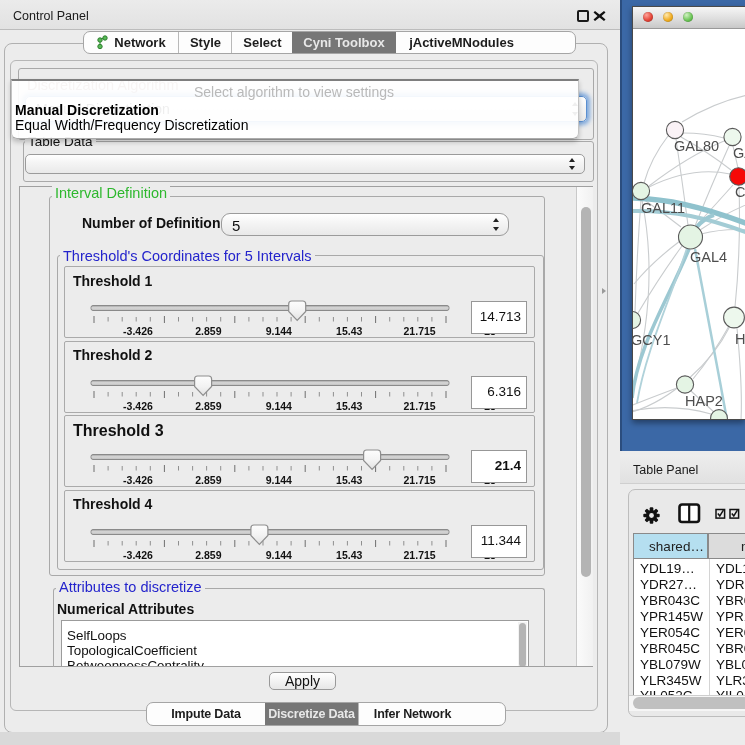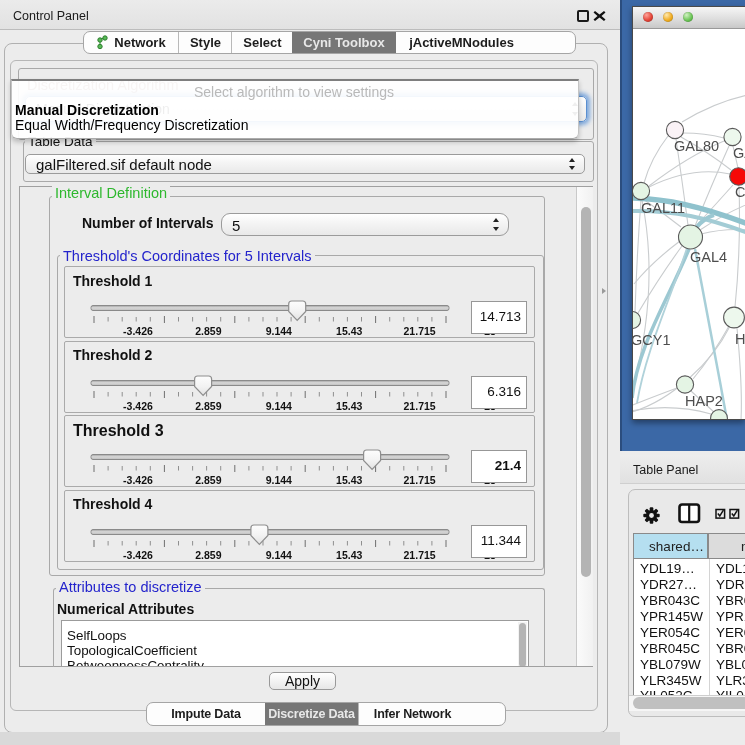--- a/index.html
+++ b/index.html
@@ -56,33 +56,32 @@
 <div class="gt" style="left:24px;top:78px;color:#8d675c;">Discretization Algorithm</div>
 <div class="combo" style="left:25px;top:96px;width:562px;height:26px;border-color:#5a8fd0;box-shadow:0 0 4px 2.5px rgba(90,145,215,.75);">
  <span class="ct" style="font-size:14px;">Manual Discretization</span>
  <span class="arr au" style="right:8px;top:5px;"></span>
  <span class="arr ad" style="right:8px;bottom:5px;"></span>
 </div>
 
 <div class="gb" style="left:23px;top:141px;width:569px;height:39px;"></div>
 <div class="gt" style="left:25px;top:135px;color:#111;font-size:13.5px;">Table Data</div>
 <div class="combo" style="left:25px;top:154px;width:560px;height:20px;">
- <span class="ct">galFiltered.sif default node</span>
  <span class="arr au" style="right:9px;top:3px;"></span>
  <span class="arr ad" style="right:9px;bottom:3px;"></span>
 </div>
 
 <div class="abs" style="left:19px;top:186px;width:574px;height:481px;border:1px solid #a0a0a0;box-sizing:border-box;background:#ececec;"></div>
 
 <div class="abs" style="left:576px;top:187px;width:16px;height:479px;background:linear-gradient(90deg,#fbfbfb,#f1f1f1);border-left:1px solid #c9c9c9;"></div>
 <div class="abs" style="left:581px;top:207px;width:10px;height:370px;background:#b4b4b4;border-radius:5px;"></div>
 
 <div class="gb" style="left:49px;top:196px;width:494px;height:378px;"></div>
 <div class="gt" style="left:52px;top:186px;color:#2eb82e;">Interval Definition</div>
-<div class="abs bold" style="left:82px;top:215px;font-size:14px;color:#111;">Number of Intervals</div>
+<div class="abs bold" style="left:82px;top:215px;font-size:14px;color:#111;">Number of Definition</div>
 <div class="combo" style="left:221px;top:213px;width:288px;height:23px;border-radius:9px;">
  <span class="ct">5</span>
  <span class="arr au" style="right:9px;top:4px;"></span>
  <span class="arr ad" style="right:9px;bottom:4px;"></span>
 </div>
 
 <div class="gb" style="left:57px;top:255px;width:485px;height:313px;"></div>
 <div class="gt" style="left:60px;top:249px;color:#2424cc;">Threshold's Coordinates for 5 Intervals</div>
 
 <div class="abs" style="left:64px;top:266px;width:471px;height:72px;border:1px solid #aaa;border-radius:2px;box-sizing:border-box;">

